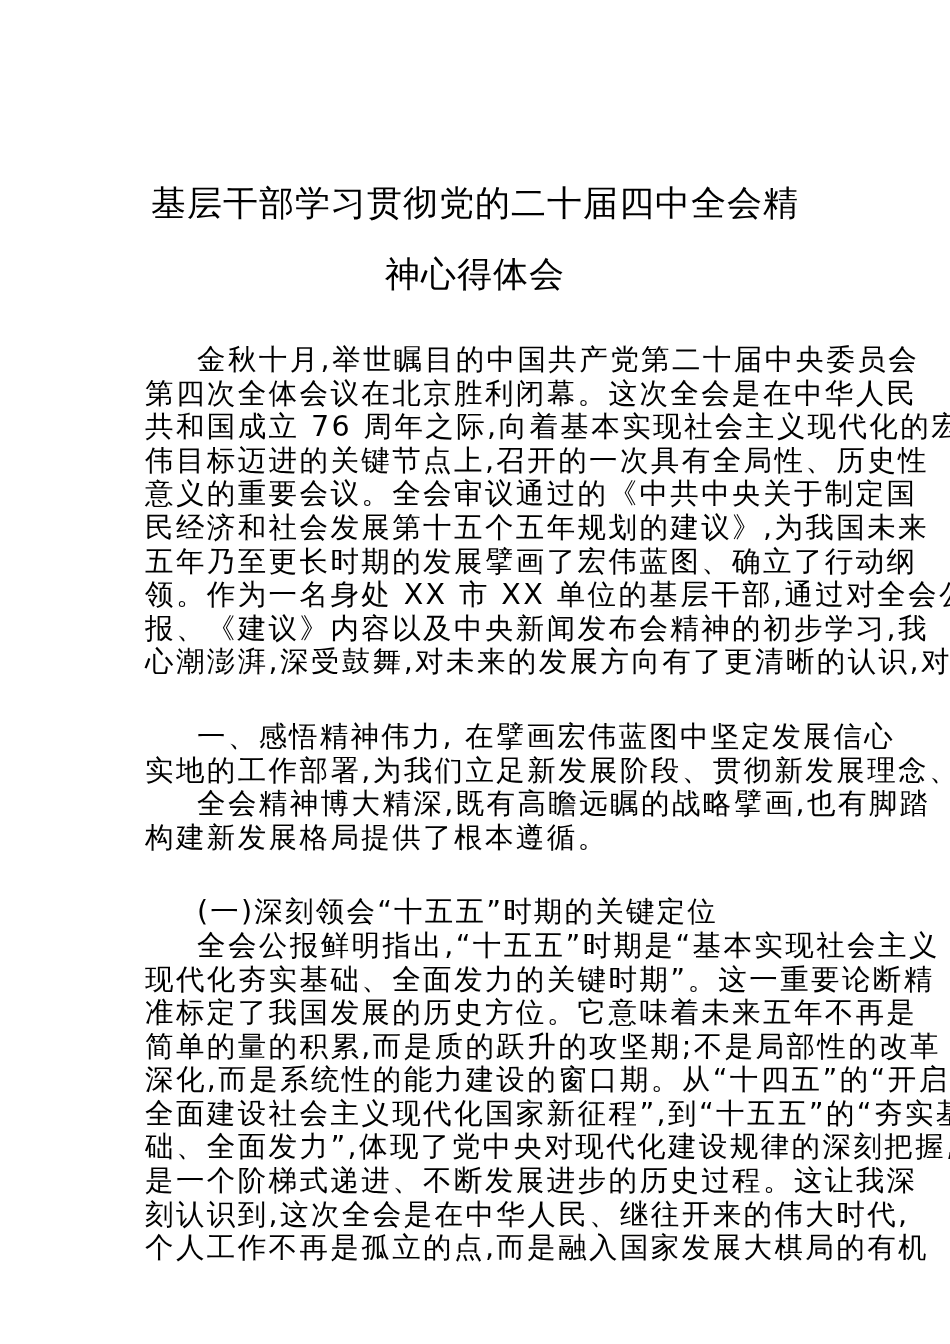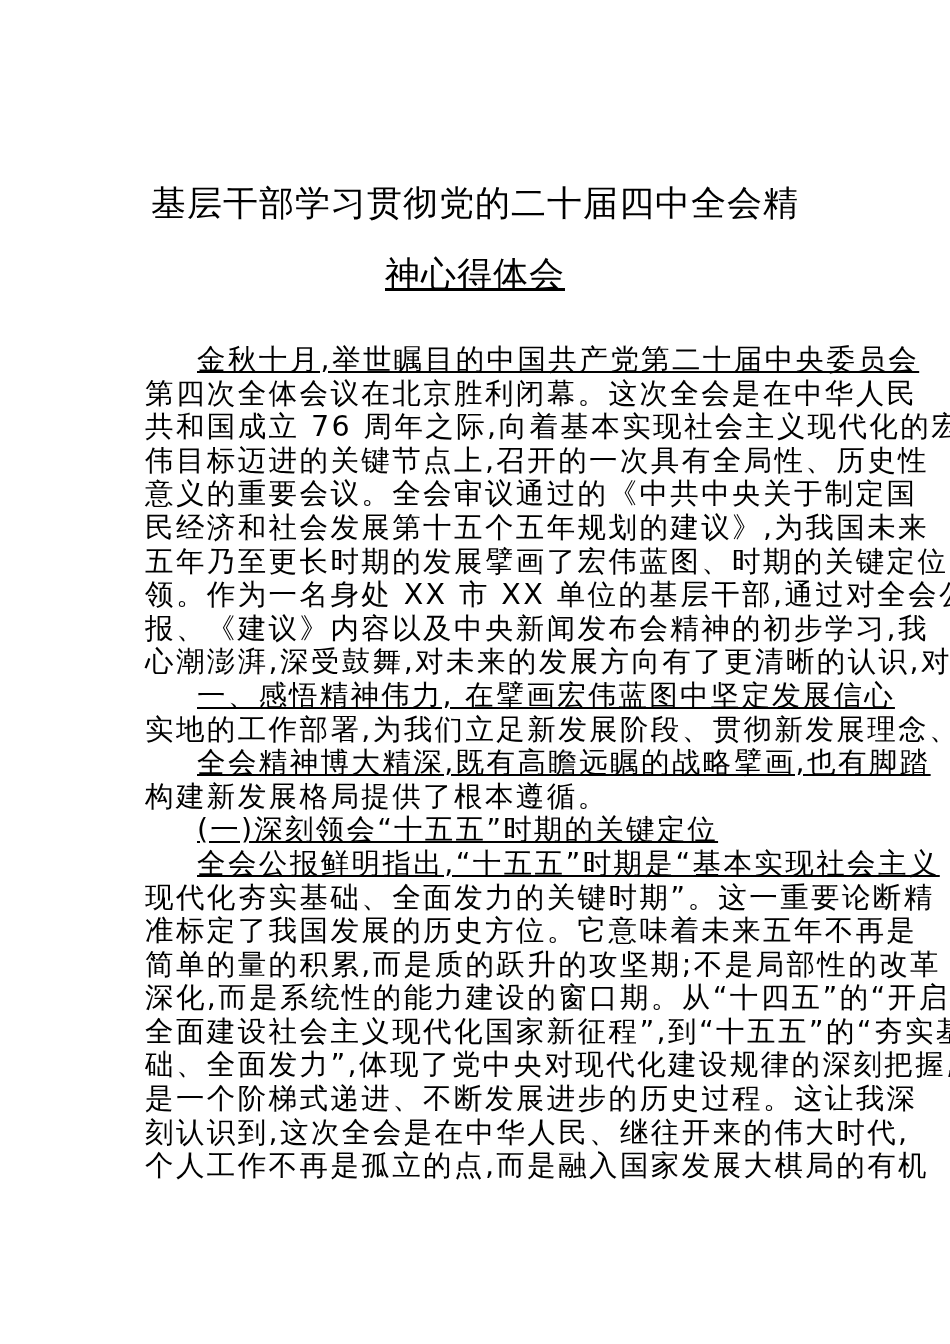--- a/index.html
+++ b/index.html
@@ -4,41 +4,41 @@
 <style>
   html, body { margin: 0; padding: 0; background: #ffffff; }
   body { width: 950px; height: 1344px; position: relative; overflow: hidden;
          font-family: "DejaVu Sans", "Liberation Sans", sans-serif; color: #000; }
   .page { position: absolute; left: 0; top: 16px; width: 834px; height: 1344px; background: #fff; }
   .title-line { position: absolute; left: 0; width: 950px; text-align: center;
                 font-size: 35px; line-height: 40px; letter-spacing: 1px; white-space: nowrap; }
   .body { position: absolute; left: 145px; top: 327px; width: 680px; }
   .line { font-size: 28.5px; line-height: 33.6px; height: 33.6px; white-space: nowrap;
           letter-spacing: 2.4px; font-family: "DejaVu Sans", sans-serif; }
-  .indent { padding-left: 52px; text-decoration: underline; }
-  .heading { letter-spacing: 2.2px; }
+  .indent { padding-left: 52px; }
+  .heading { letter-spacing: 2.2px; margin-top: 41px; }
 </style>
 </head>
 <body>
 
 <div class="page">
 
   <div class="title-line" style="top:167px;">基层干部学习贯彻党的二十届四中全会精</div>
-  <div class="title-line" style="top:238px;text-decoration:underline;">神心得体会</div>
+  <div class="title-line" style="top:238px;">神心得体会</div>
 
   <div class="body">
 
     <div>
       <div class="line indent">金秋十月,举世瞩目的中国共产党第二十届中央委员会</div>
       <div class="line">第四次全体会议在北京胜利闭幕。这次全会是在中华人民</div>
       <div class="line">共和国成立 76 周年之际,向着基本实现社会主义现代化的宏</div>
       <div class="line">伟目标迈进的关键节点上,召开的一次具有全局性、历史性</div>
       <div class="line">意义的重要会议。全会审议通过的《中共中央关于制定国</div>
       <div class="line">民经济和社会发展第十五个五年规划的建议》,为我国未来</div>
-      <div class="line">五年乃至更长时期的发展擘画了宏伟蓝图、时期的关键定位</div>
+      <div class="line">五年乃至更长时期的发展擘画了宏伟蓝图、确立了行动纲</div>
       <div class="line">领。作为一名身处 XX 市 XX 单位的基层干部,通过对全会公</div>
       <div class="line">报、《建议》内容以及中央新闻发布会精神的初步学习,我</div>
       <div class="line">心潮澎湃,深受鼓舞,对未来的发展方向有了更清晰的认识,对</div>
     </div>
 
     <div>
       <div class="line indent heading">一、感悟精神伟力, 在擘画宏伟蓝图中坚定发展信心</div>
     </div>
 
     <div>

